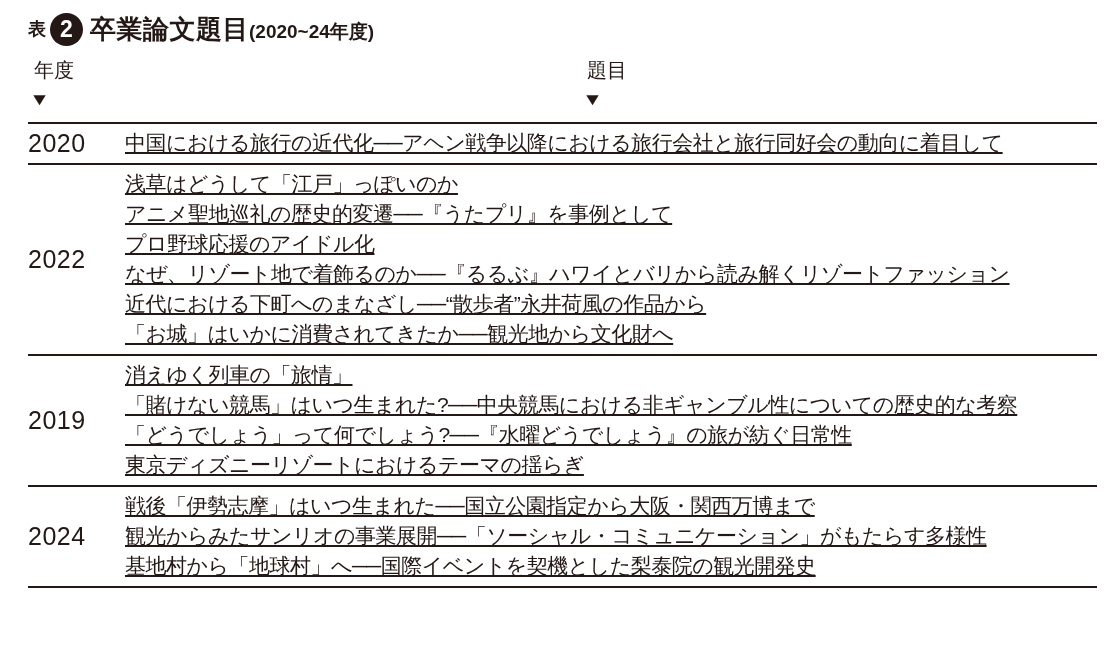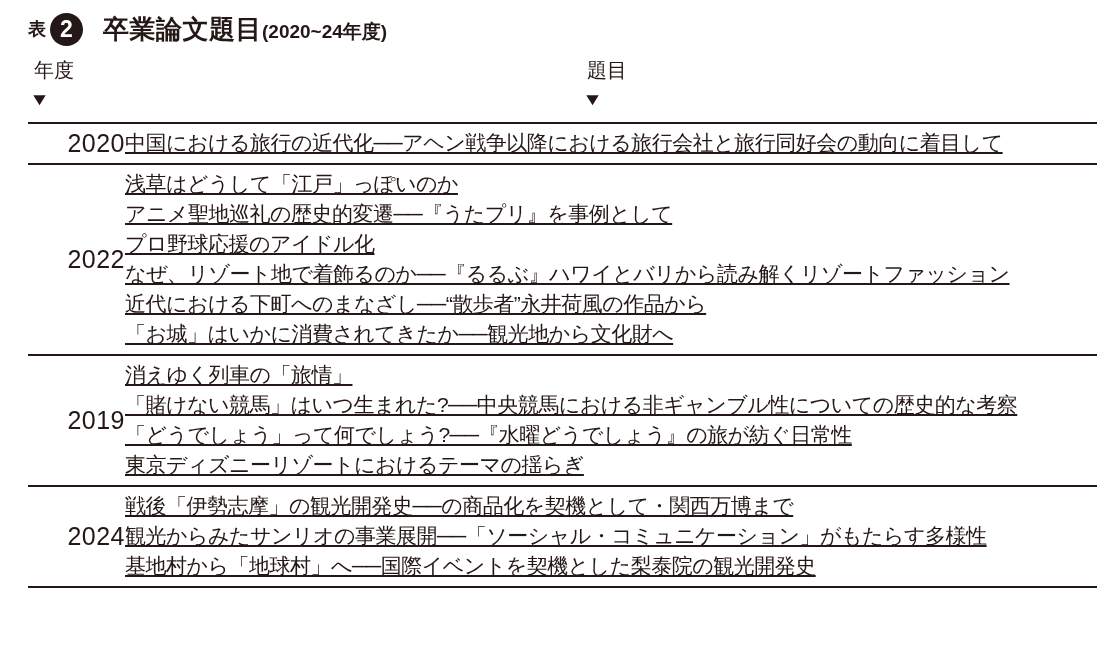--- a/index.html
+++ b/index.html
@@ -38,21 +38,21 @@
     align-items: center;
     justify-content: center;
     font-size: 23px;
     font-weight: 900;
     margin-right: 7px;
     flex: 0 0 auto;
   }
   .title {
     font-size: 26px;
     font-weight: 900;
-    margin: 13px;
+    margin: 0;
     letter-spacing: 0.5px;
     white-space: nowrap;
   }
   .subtitle {
     font-size: 19px;
     font-weight: 900;
     letter-spacing: 0;
   }
   
   .col-labels {
@@ -86,21 +86,20 @@
   table.thesis tr {
     border-bottom: 2px solid #231815;
   }
   td.year-cell {
     width: 97px;
     vertical-align: middle;
     font-size: 25px;
     letter-spacing: 0.5px;
     padding: 0;
     white-space: nowrap;
-    text-align: right;
   }
   td.titles-cell {
     padding: 4px 0 5px 0;
     vertical-align: middle;
     text-decoration: underline;
   }
   .title-line {
     font-size: 21px;
     line-height: 30px;
     white-space: nowrap;
@@ -155,21 +154,21 @@
           <td class="titles-cell">
             <div class="title-line">消えゆく列車の「旅情」</div>
             <div class="title-line">「賭けない競馬」はいつ生まれた?──中央競馬における非ギャンブル性についての歴史的な考察</div>
             <div class="title-line">「どうでしょう」って何でしょう?──『水曜どうでしょう』の旅が紡ぐ日常性</div>
             <div class="title-line">東京ディズニーリゾートにおけるテーマの揺らぎ</div>
           </td>
         </tr>
         <tr>
           <td class="year-cell">2024</td>
           <td class="titles-cell">
-            <div class="title-line">戦後「伊勢志摩」の観光開発史──の商品化を契機として・関西万博まで</div>
+            <div class="title-line">戦後「伊勢志摩」はいつ生まれた──国立公園指定から大阪・関西万博まで</div>
             <div class="title-line">観光からみたサンリオの事業展開──「ソーシャル・コミュニケーション」がもたらす多様性</div>
             <div class="title-line">基地村から「地球村」へ──国際イベントを契機とした梨泰院の観光開発史</div>
           </td>
         </tr>
       </tbody>
   </table>
 
 </div>
 
 </body></html>

